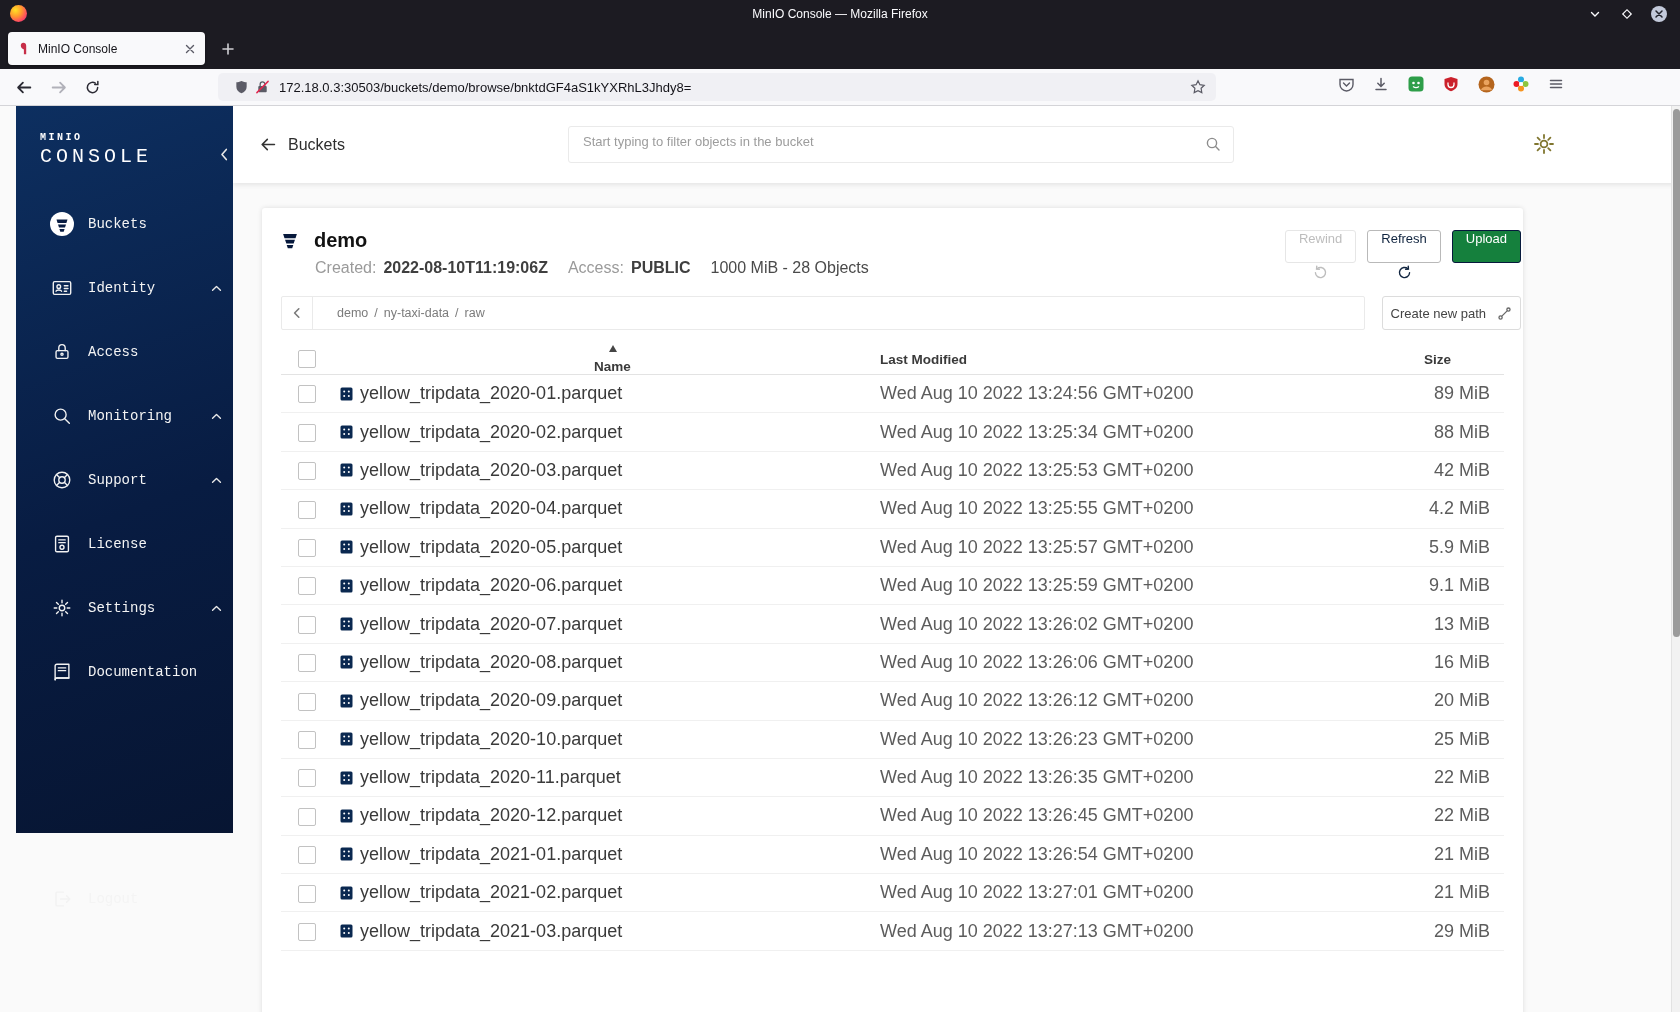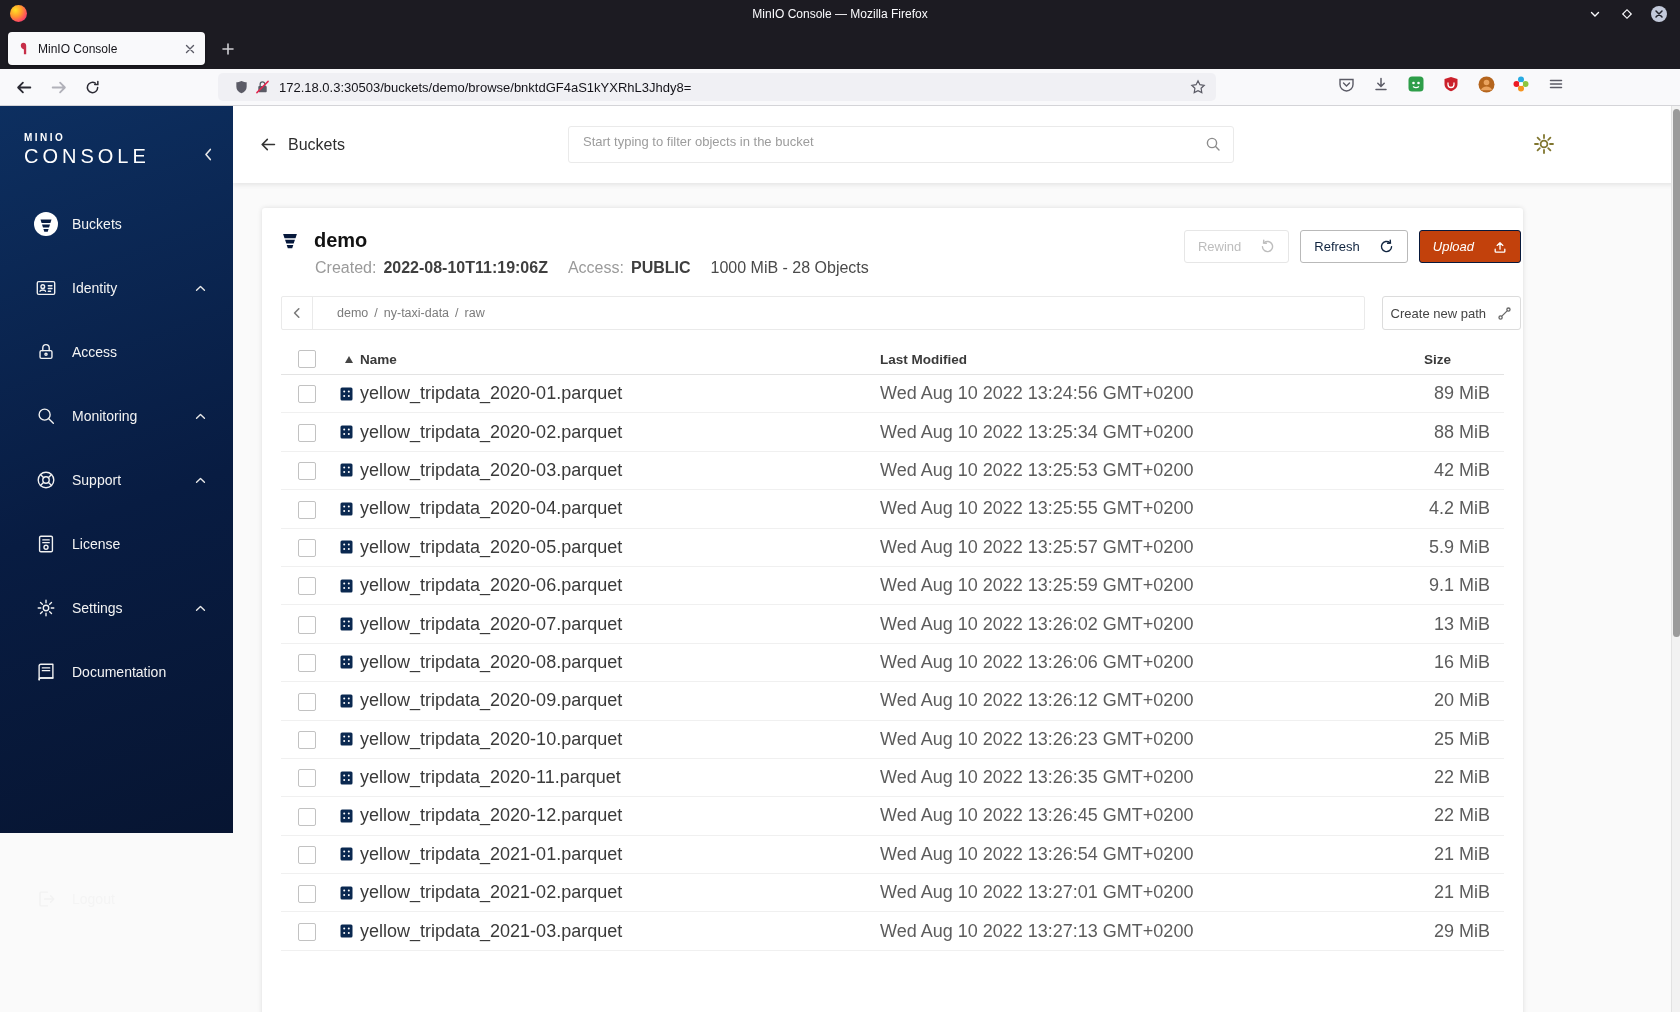--- a/index.html
+++ b/index.html
@@ -24,22 +24,22 @@
   .navbar{position:absolute;left:0;top:69px;width:100%;height:37px;background:#f9f9fb;border-bottom:1px solid #d4d4d8;box-sizing:border-box;}
   .nav-btn{position:absolute;top:4px;width:28px;height:28px;border-radius:4px;display:flex;align-items:center;justify-content:center;}
   .urlbar{position:absolute;left:218px;top:4px;width:998px;height:28px;background:#f0f0f4;border-radius:5px;
           display:flex;align-items:center;padding:0 10px;box-sizing:border-box;}
   .url-text{font-size:13px;color:#15141a;margin-left:9px;flex:1;white-space:nowrap;overflow:hidden;}
   .url-icon{display:flex;align-items:center;margin-left:6px;}
   .ext-row{position:absolute;left:1337px;top:6px;display:flex;align-items:center;gap:17px;}
   .eicon{width:18px;height:18px;display:flex;align-items:center;justify-content:center;}
 
   
-  .sidebar{position:absolute;left:0;top:106px;width:233px;height:727px;
-           background:linear-gradient(160deg,#0d2f60 0%,#081C42 55%,#071532 100%);}
+  .sidebar{position:absolute;left:16px;top:106px;width:233px;height:727px;
+           background:linear-gradient(160deg,#0d2f60 0%,#081C42 55%,#071532 100%);font-family:Liberation Mono, monospace;}
   .side-logo{position:absolute;left:24px;top:26px;color:#fff;}
   .logo-small{font-size:10px;font-weight:700;letter-spacing:2.5px;}
   .logo-large{font-size:20px;font-weight:400;letter-spacing:4px;margin-top:2px;}
   .collapse-btn{position:absolute;right:17px;top:38px;width:16px;height:20px;display:flex;align-items:center;justify-content:center;}
   .nav-list{position:absolute;left:0;top:86px;width:100%;}
   .nav-item{display:flex;align-items:center;height:64px;padding:0 27px 0 33px;box-sizing:border-box;color:#f4f4f4;font-size:14px;cursor:default;}
   .nav-icon{width:26px;display:flex;justify-content:center;align-items:center;margin-right:13px;}
   .nav-chev{margin-left:auto;display:flex;align-items:center;}
   .logout-wrap{position:absolute;top:761px;left:0;width:100%;}
 
@@ -58,40 +58,40 @@
   .card{position:absolute;left:29px;top:102px;width:1261px;height:1100px;background:#fff;border-radius:3px;box-shadow:0 0 5px rgba(0,0,0,.12);}
   .bucket-head{position:relative;height:88px;}
   .bucket-title-row{position:absolute;left:17px;top:21px;display:flex;gap:13px;align-items:flex-start;}
   .bucket-name{font-size:20px;font-weight:700;color:#121212;line-height:22px;}
   .bucket-meta{position:absolute;left:53px;top:51px;display:flex;gap:20px;font-size:16px;align-items:center;}
   .meta-label{color:#9a9a9a;margin-right:7px;}
   .meta-value{color:#3f3f3f;font-weight:700;}
   .usage{color:#4a4a4a;}
   .head-buttons{position:absolute;right:2px;top:22px;display:flex;gap:11px;}
   .btn{height:33px;display:flex;align-items:center;gap:19px;padding:0 13px;border-radius:3px;font-size:13px;
-       box-sizing:border-box;border:1px solid transparent;background:#fff;cursor:default;font-family:inherit;}
+       box-sizing:border-box;border:1px solid transparent;background:#fff;cursor:default;font-family:inherit;flex-direction:column;}
   .btn-disabled{border-color:#e6e6e6;color:#bdbdbd;}
   .btn-outline{border-color:#b9b9b9;color:#10243f;}
-  .btn-primary{background:#c2410c;color:#fff;border-color:#07193C;font-style:italic;}
+  .btn-primary{background:#15803d;color:#fff;border-color:#07193C;}
 
   .path-bar{position:absolute;left:19px;top:88px;width:1084px;height:34px;border:1px solid #eaeaea;border-radius:2px;
             box-sizing:border-box;display:flex;align-items:center;background:#fff;}
   .path-back{width:31px;height:100%;display:flex;align-items:center;justify-content:center;border-right:1px solid #eaeaea;box-sizing:border-box;}
   .breadcrumb{padding-left:24px;font-size:12.5px;color:#7b7b7b;display:flex;gap:6px;align-items:center;}
   .create-path-btn{position:absolute;right:2px;top:88px;height:34px;display:flex;align-items:center;gap:11px;
        padding:0 8px;border:1px solid #dcdcdc;border-radius:3px;font-size:13px;color:#444;box-sizing:border-box;background:#fff;}
 
   .obj-table{position:absolute;left:19px;top:136px;width:1223px;}
   .thead,.trow{display:grid;grid-template-columns:59px 540px 544px 1fr;align-items:center;}
   .thead{height:30px;border-bottom:1px solid #e3e3e3;font-weight:700;font-size:13.5px;color:#3a3a3a;}
   .trow{height:37.4px;border-bottom:1px solid #f0f0f0;font-size:18px;}
   .c-check{padding-left:17px;}
   .checkbox{display:inline-block;width:16px;height:16px;border:1px solid #c2c2c2;border-radius:2px;background:#fff;vertical-align:middle;}
   .c-name{display:flex;align-items:center;gap:7px;}
-  .thead .c-name{padding-left:5px;}
+  .thead .c-name{padding-left:5px;flex-direction:column;}
   .sort-asc{width:0;height:0;border-left:4.5px solid transparent;border-right:4.5px solid transparent;border-bottom:7px solid #454545;}
   .fname{color:#3a3a3a;}
   .c-mod{color:#5c5c5c;}
   .c-size{color:#5c5c5c;text-align:right;padding-right:14px;}
   .thead .c-mod{color:#3a3a3a;}
   .thead .c-size{text-align:left;padding-right:0;color:#3a3a3a;}
 
   .vscroll{position:absolute;right:0;top:106px;width:9px;height:906px;background:#f2f2f2;border-left:1px solid #e2e2e2;box-sizing:border-box;}
   .vscroll-thumb{position:absolute;left:1px;top:3px;width:7px;height:528px;background:#9b9b9b;border-radius:4px;}
 </style>

